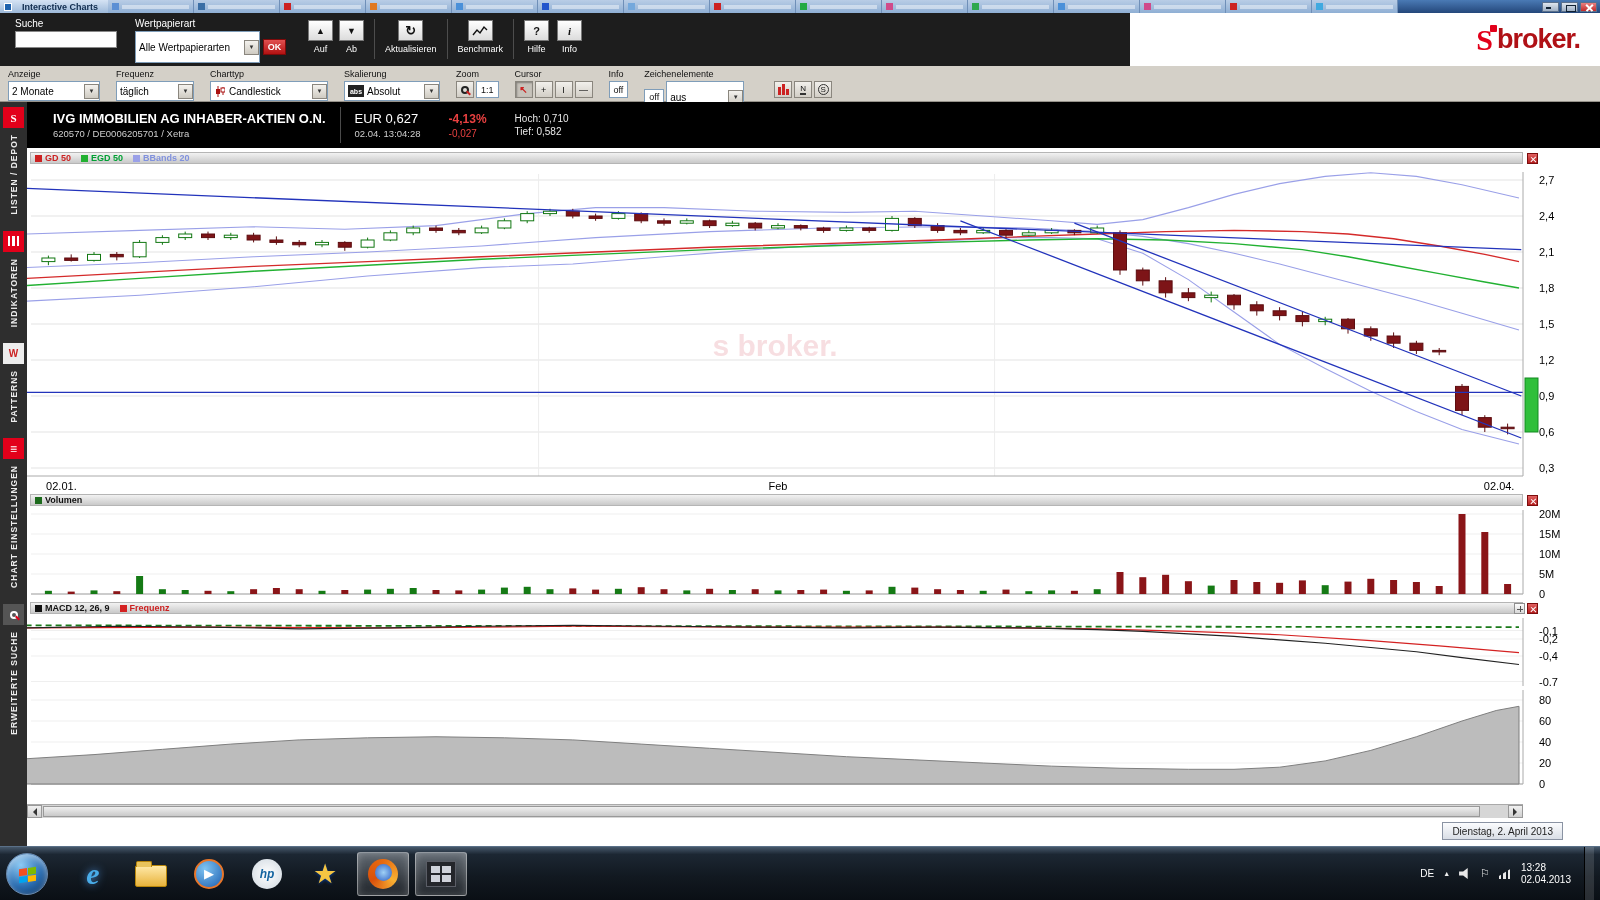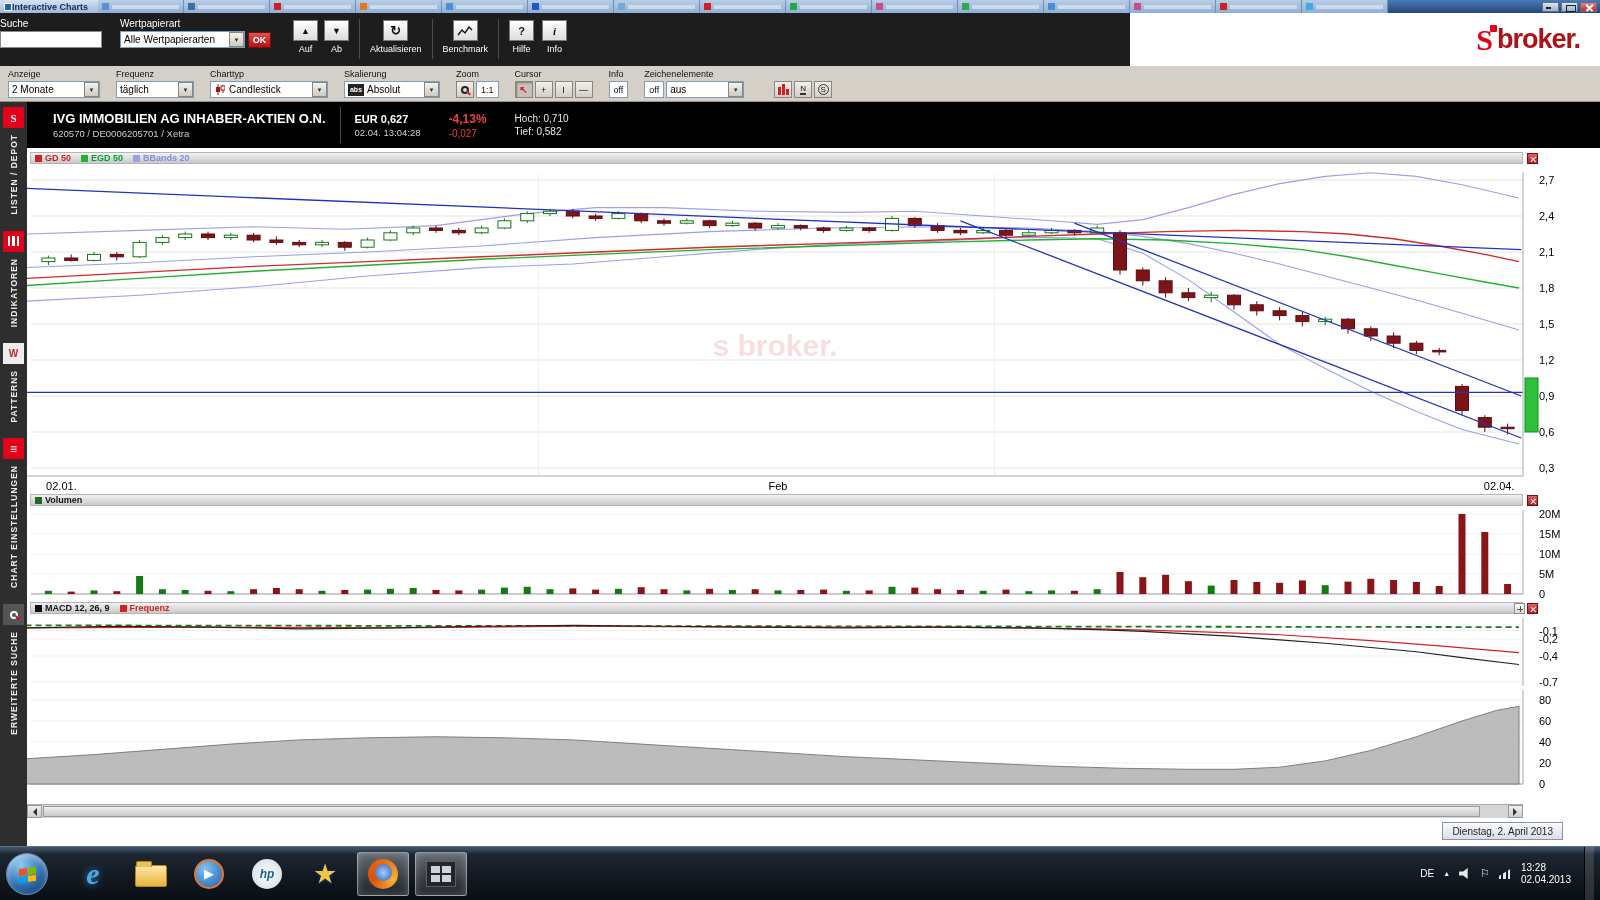--- a/index.html
+++ b/index.html
@@ -2,21 +2,21 @@
 <html><head>
 <meta charset="utf-8">
 <style>
   *{margin:0;padding:0;box-sizing:border-box}
   html,body{background:#666}
   .screen{position:relative;width:1600px;height:900px;background:#fff;overflow:hidden;
           font-family:"Liberation Sans",sans-serif;color:#000}
 
   
   .titlebar{height:13px;background:linear-gradient(#4a7ab5,#24477a);display:flex;align-items:stretch;overflow:hidden}
-  .title-seg{display:flex;align-items:center;gap:0;background:linear-gradient(#d5e3f4,#9db9d9);
+  .title-seg{display:flex;align-items:center;gap:10px;background:linear-gradient(#d5e3f4,#9db9d9);
              padding:0 10px 0 4px;font-size:9px;font-weight:bold;color:#0f2b4d;flex:none}
   .title-ico{width:8px;height:8px;background:#1d62ae;border:1px solid #fff}
   .tabs{display:flex;flex:1;overflow:hidden}
   .tab{width:86px;flex:none;display:flex;align-items:center;gap:3px;background:linear-gradient(#b9cde6,#8fafd4);
        border-right:1px solid #6f8fb8;padding:0 4px}
   .favicon{width:7px;height:7px;flex:none}
   .tab-text{height:4px;flex:1;background:rgba(255,255,255,.45)}
   .win-controls{display:flex;gap:2px;align-items:center;padding:0 3px;flex:none}
   .win-btn{width:17px;height:10px;background:linear-gradient(#dfe6ee,#9fb0c4);border:1px solid #5a708c;position:relative}
   .win-btn.min::after{content:"";position:absolute;left:3px;right:7px;bottom:2px;height:2px;background:#123}
@@ -25,21 +25,21 @@
   .win-btn.close::before,.win-btn.close::after{content:"";position:absolute;left:4px;top:4px;width:9px;height:1.5px;background:#fff}
   .win-btn.close::before{transform:rotate(45deg)}
   .win-btn.close::after{transform:rotate(-45deg)}
 
   
   .toolbar1{height:53px;background:#1d1d1d;position:relative;display:flex;align-items:flex-start;color:#fff}
   .tb1-group{display:flex;flex-direction:column;gap:2px;padding-top:5px}
   .tb1-label{font-size:10px;color:#fff}
   .search-input{width:102px;height:17px;border:1px solid #888;background:#fff;font-size:10px;padding:0 2px}
   .sel-row{display:flex;gap:3px;align-items:center}
-  .fsel{display:flex;align-items:center;height:17px;background:#fff;border:1px solid #7f9db9;font-size:10px;color:#000;padding-left:3px}
+  .fsel{display:flex;align-items:center;height:32px;background:#fff;border:1px solid #7f9db9;font-size:10px;color:#000;padding-left:3px}
   .fsel .sel-arrow{margin-left:auto;width:15px;height:15px;background:linear-gradient(#f4f2ee,#cfcbc2);
         border:1px solid #8a867e;font-size:6px;display:flex;align-items:center;justify-content:center;color:#333}
   .ok-btn{width:23px;height:16px;background:linear-gradient(#e05050,#b31212);border:1px solid #7d0a0a;
           color:#fff;font-size:9px;font-weight:bold;display:flex;align-items:center;justify-content:center}
   .tb1-item{display:flex;flex-direction:column;align-items:center;gap:3px;font-size:9px;padding-top:7px}
   .tb1-btn{width:25px;height:21px;background:linear-gradient(#ffffff,#dcdcdc);border:1px solid #777;
            display:flex;align-items:center;justify-content:center;font-size:11px;color:#111;font-weight:bold}
   .vsep{width:1px;height:40px;background:#4d4d4d;margin:6px 10px 0 10px}
   .logo-area{position:absolute;right:0;top:0;width:470px;height:53px;background:#fff;display:flex;
              align-items:center;justify-content:flex-end;padding-right:20px;gap:4px}
@@ -81,21 +81,21 @@
           letter-spacing:1px;white-space:nowrap}
 
   .content{flex:1;display:flex;flex-direction:column;background:#fff}
 
   
   .infobar{height:46px;background:#000;color:#fff;display:flex;align-items:center;padding-left:12px}
   .q-block{display:flex;flex-direction:column;justify-content:center;gap:2px;padding:0 14px;height:36px}
   .q-sep{width:1px;height:36px;background:#4a4a4a}
   .q-title{font-size:13px;font-weight:bold;white-space:nowrap}
   .q-sub{font-size:9.5px;color:#cfcfcf}
-  .q-price{font-size:11px;font-weight:bold}
+  .q-price{font-size:13px;font-weight:normal}
   .q-chg{font-size:12px;font-weight:bold;color:#e84040}
   .q-chg2{font-size:10px;color:#e84040}
   .q-sub2{font-size:10px;color:#e8e8e8}
 
   
   .panel{position:relative;background:#fff}
   .main-panel{height:346px;padding-top:4px}
   .panel-header{height:12px;margin:0 77px 0 3px;background:linear-gradient(#f2f2f2,#c9c9c9);
                 border:1px solid #b5b5b5;display:flex;align-items:center;gap:10px;padding:4px 4px;
                 font-size:9px;position:relative}
@@ -233,21 +233,21 @@
         </div>
       </div>
     <div class="win-controls">
       <span class="win-btn min"></span>
       <span class="win-btn max"></span>
       <span class="win-btn close"></span>
     </div>
   </div>
 
   <div class="toolbar1">
-    <div class="tb1-group" style="margin-left:0">
+    <div class="tb1-group" style="margin-left:15px">
       <span class="tb1-label">Suche</span>
       <input class="search-input" value="" style="">
     </div>
     <div class="tb1-group" style="margin-left:18px">
       <span class="tb1-label">Wertpapierart</span>
       <div class="sel-row">
         <div class="fsel" style="width:125px">
           <span>Alle Wertpapierarten</span>
           <span class="sel-arrow">▼</span>
         </div>

